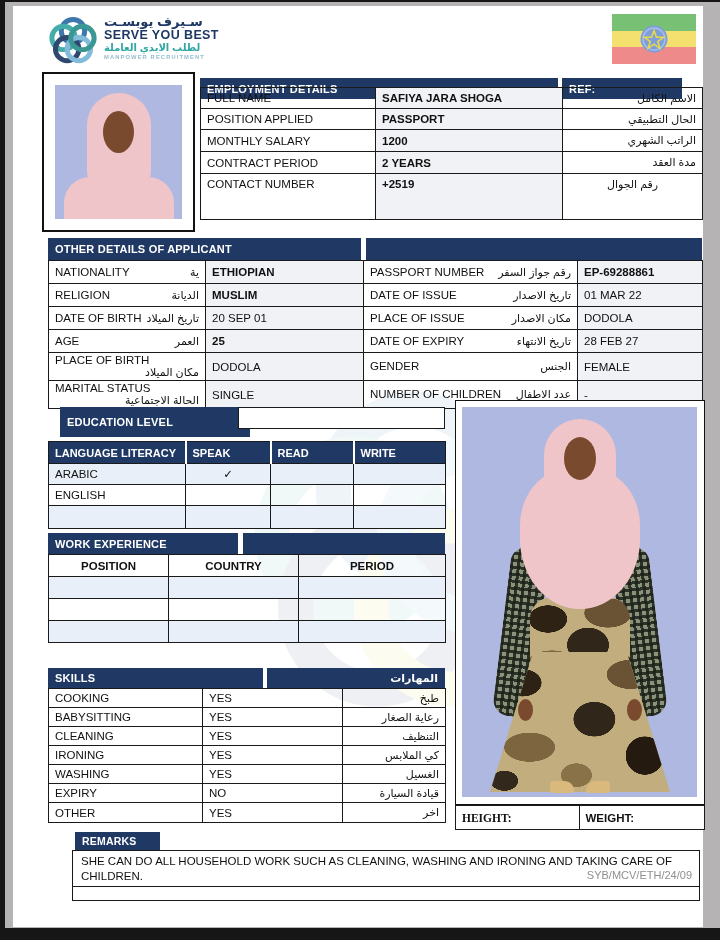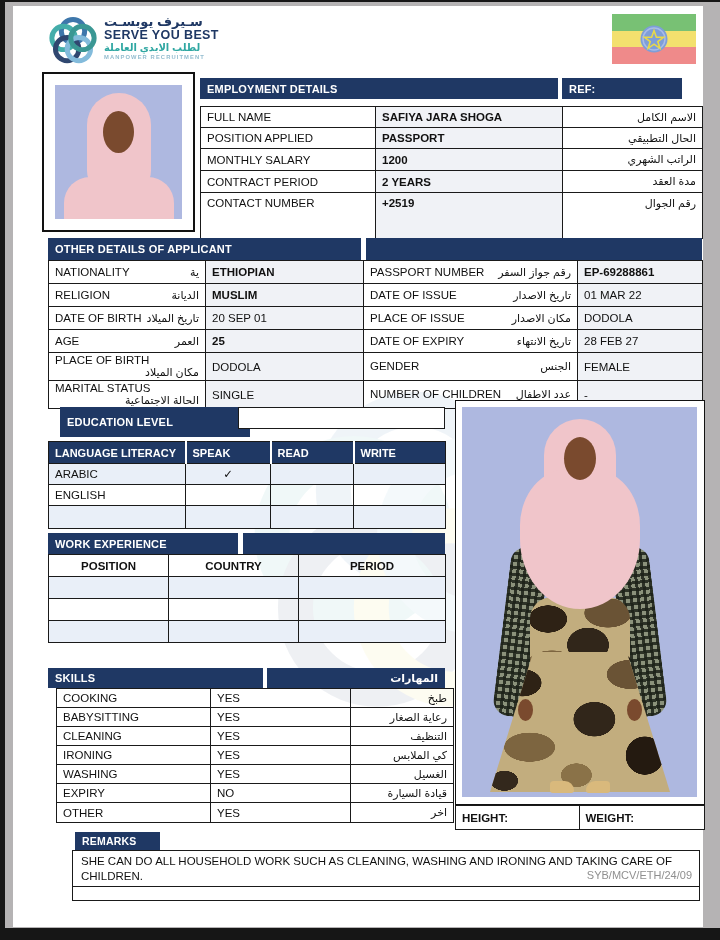--- a/index.html
+++ b/index.html
@@ -116,21 +116,21 @@
     <div class="hijab" style="left:9px;top:92px;width:110px;height:44px;border-radius:26px 26px 0 0;"></div>
   </div>
 </div>
 
 <div class="abs bar" style="left:200px;top:78px;width:358px;height:21px;">
   <span>EMPLOYMENT DETAILS</span>
 </div>
 <div class="abs bar" style="left:562px;top:78px;width:120px;height:21px;">
   <span>REF:</span>
 </div>
-<table class="abs" style="left:200px;top:106px;width:502px;">
+<table class="abs" style="left:200px;top:87px;width:502px;">
   <colgroup>
       <col style="width:175px">
       <col style="width:187px">
       <col style="width:140px">
     </colgroup>
   <tbody>
       <tr style="height:21px">
     <td>FULL NAME</td>
     <td class="shade sb">SAFIYA  JARA   SHOGA</td>
     <td class="ar">الاسم الكامل</td>
@@ -146,21 +146,21 @@
     <td class="ar">الراتب الشهري</td>
   </tr>
   <tr style="height:22px">
     <td>CONTRACT PERIOD</td>
     <td class="shade b">2 YEARS</td>
     <td class="ar">مدة العقد</td>
   </tr>
   <tr style="height:46px">
     <td style="vertical-align:top;padding-top:4px;">CONTACT NUMBER</td>
     <td class="shade b" style="vertical-align:top;padding-top:4px;">+2519</td>
-    <td class="ar" style="vertical-align:top;padding-top:4px;">رقم الجوال</td>
+    <td class="ar" style="vertical-align:top;padding-top:4px;text-align:center;">رقم الجوال</td>
   </tr>
 </tbody>
   </table>
 
 <div class="abs bar" style="left:48px;top:238px;width:654px;height:22px;">
   <span>OTHER DETAILS OF APPLICANT</span>
 </div>
 <div class="abs notch" style="left:361px;top:238px;width:5px;height:22px;"></div>
 <table class="abs" style="left:48px;top:260px;width:654px;">
   <colgroup>
@@ -281,21 +281,21 @@
     <td></td>
   </tr>
 </tbody>
   </table>
 
 <div class="abs bar" style="left:48px;top:668px;width:397px;height:20px;justify-content:space-between;">
   <span>SKILLS</span>
   <span class="ar" style="font-size:11px;">المهارات</span>
 </div>
 <div class="abs notch" style="left:263px;top:668px;width:4px;height:20px;"></div>
-<table class="abs" style="left:56px;top:688px;width:397px;padding-left:20px;">
+<table class="abs" style="left:48px;top:688px;width:397px;padding-left:20px;">
   <colgroup>
       <col style="width:154px">
       <col style="width:140px">
       <col style="width:103px">
     </colgroup>
   <tbody>
       <tr style="height:19px">
     <td>COOKING</td>
     <td>YES</td>
     <td class="ar">طبخ</td>
@@ -347,21 +347,21 @@
 
     <div class="face" style="left:102px;top:30px;width:32px;height:43px;"></div>
 
     <div class="face" style="left:56px;top:292px;width:15px;height:22px;"></div>
     <div class="face" style="left:165px;top:292px;width:15px;height:22px;"></div>
 
     <div class="abs" style="left:88px;top:374px;width:24px;height:12px;background:#d9b97c;border-radius:4px 10px 3px 3px;"></div>
     <div class="abs" style="left:124px;top:374px;width:24px;height:12px;background:#d9b97c;border-radius:10px 4px 3px 3px;"></div>
   </div>
 </div>
-<div class="abs hw-cell" style="left:455px;top:805px;width:135px;height:25px;">
+<div class="abs hw-cell" style="left:455px;top:805px;width:135px;height:25px;font-family:Liberation Serif, serif;">
   <span>HEIGHT:</span>
 </div>
 <div class="abs hw-cell" style="left:578.5px;top:805px;width:126.5px;height:25px;">
   <span>WEIGHT:</span>
 </div>
 
 <div class="abs bar" style="left:75px;top:832px;width:85px;height:18px;font-size:10.5px;">
   <span>REMARKS</span>
 </div>
 <div class="abs remarks-box" style="left:72px;top:850px;width:628px;height:51px;">

